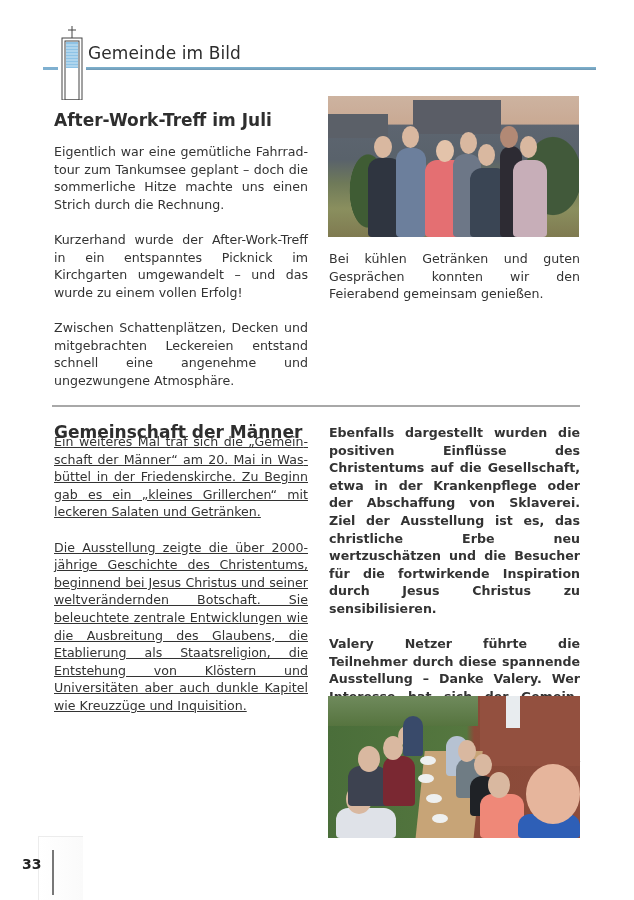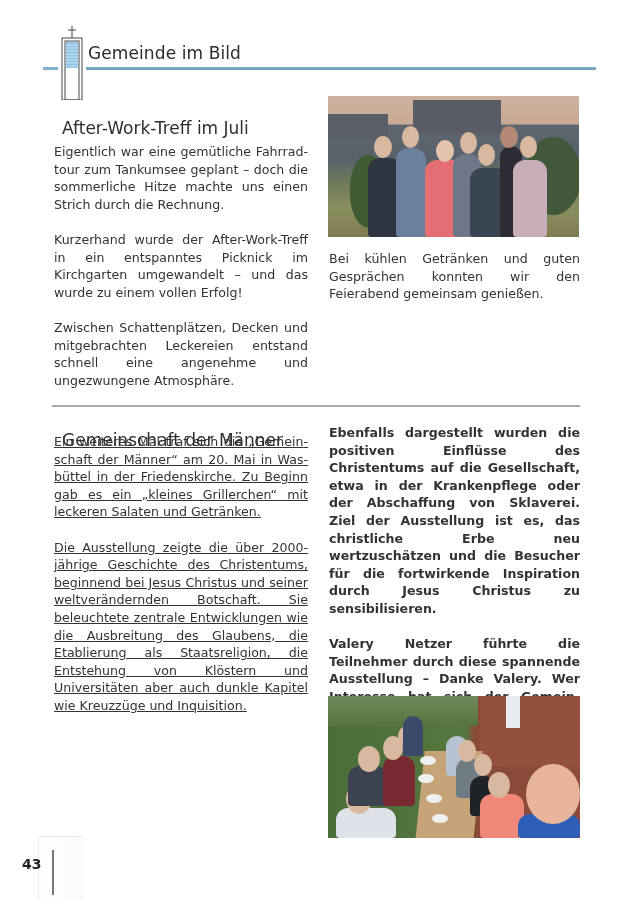--- a/index.html
+++ b/index.html
@@ -15,21 +15,21 @@
                    font-family: "DejaVu Sans", sans-serif; }
 
   
   .col { position: absolute; font-size: 12.6px; line-height: 17.6px; text-align: justify; color: #333; }
   .col p { margin: 0 0 17.6px 0; hyphens: manual; }
   .col-left-top { left: 54px; top: 143px; width: 254px; }
   .col-right-top { left: 329px; top: 250px; width: 251px; }
   .col-left-bot { left: 54px; top: 433px; width: 254px; text-decoration: underline; }
   .col-right-bot { left: 329px; top: 424px; width: 251px; font-weight: bold; }
 
-  .article-heading { position: absolute; font-size: 17px; color: #2e2e2e; font-weight: normal; margin: 8px; }
+  .article-heading { position: absolute; font-size: 17px; color: #2e2e2e; font-weight: bold; margin: 0; }
   .h1 { left: 54px; top: 110px; }
   .h2 { left: 54px; top: 422px; }
 
   .signature { text-align: right; font-style: italic; margin-top: -14px; }
 
   .divider { position: absolute; left: 52px; top: 405px; width: 528px; height: 2px; background: #a8a8a8; }
 
   
   .photo { position: absolute; overflow: hidden; }
   .photo-1 { left: 328px; top: 96px; width: 251px; height: 141px;
@@ -154,14 +154,14 @@
   <div class="head" style="left:130px;top:44px;width:18px;height:22px;"></div>
   <div class="person" style="left:142px;top:80px;width:26px;height:40px;background:#1f2226;"></div>
   <div class="head" style="left:146px;top:58px;width:18px;height:22px;"></div>
   <div class="person" style="left:152px;top:98px;width:44px;height:44px;background:#ef8878;"></div>
   <div class="head" style="left:160px;top:76px;width:22px;height:26px;"></div>
   <div class="person" style="left:190px;top:118px;width:62px;height:24px;background:#2e5fb7;"></div>
   <div class="head" style="left:198px;top:68px;width:54px;height:60px;background:#e6b59c;"></div>
 </div>
 
 <div class="page-num-box"></div>
-<div class="page-num">43</div>
+<div class="page-num">33</div>
 <div class="page-num-bar"></div>
 
 </body></html>

